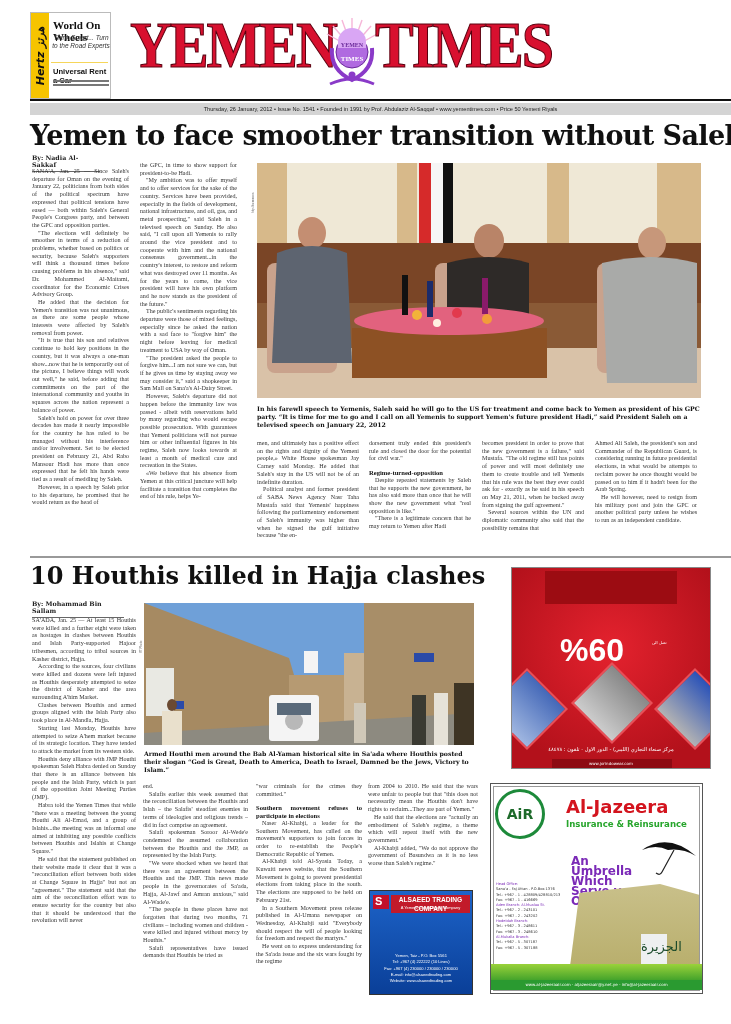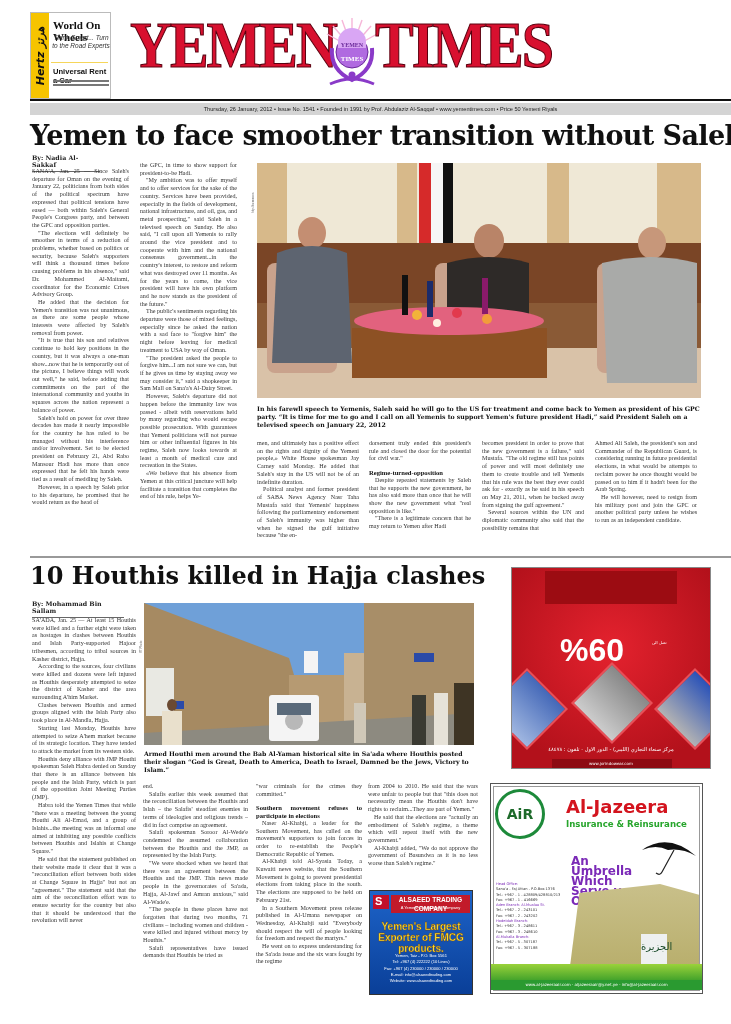--- a/index.html
+++ b/index.html
@@ -274,21 +274,20 @@
     <p>He said that the elections are "actually an embodiment of Saleh's regime, a theme which will repeat itself with the new government."</p>
     <p>Al-Khabji added, "We do not approve the government of Basundwa as it is no less worse than Saleh's regime."</p>
   </div>
 
 <div id="alsaeed" class="abs">
   <div class="logo">
       <span>S</span>
     </div>
   <div class="n1">ALSAEED TRADING COMPANY</div>
   <div class="n2">A Yemeni Closed Stock Company</div>
-  <div class="n3">Yemen's Largest Exporter of FMCG products.</div>
   <div class="n4">
     <div>Yemen, Taiz - P.O. Box 5561</div>
     <div>Tel: +967 (4) 222222 (10 Lines)</div>
     <div>Fax: +967 (4) 230000 / 230000 / 230000</div>
     <div>E-mail: info@alsaeedtrading.com</div>
     <div>Website: www.alsaeedtrading.com</div>
   </div>
 </div>
 
 <div id="jorindo" class="abs">
@@ -324,16 +323,16 @@
     <div>Tel.: +967 - 2 - 243101</div>
     <div>Fax: +967 - 2 - 243202</div>
     <div class="hd">Hodeidah Branch:</div>
     <div>Tel.: +967 - 3 - 248611</div>
     <div>Fax: +967 - 3 - 248610</div>
     <div class="hd">Al-Mukalla Branch:</div>
     <div>Tel.: +967 - 5 - 307187</div>
     <div>Fax: +967 - 5 - 307188</div>
   </div>
   <div class="building"></div>
-  <div class="abs" style="left:150px;top:150px;width:26px;height:41px;background:#eef0f0;font-size:10px;text-align:center;line-height:26px;color:#1a4a2a;font-family:'DejaVu Sans',sans-serif">الجزيرة</div>
+  <div class="abs" style="left:150px;top:150px;width:26px;height:41px;background:#eef0f0;font-size:13px;text-align:center;line-height:26px;color:#1a4a2a;font-family:'DejaVu Sans',sans-serif">الجزيرة</div>
   <div class="grass"></div>
   <div class="footer">www.al-jazeeraair.com  -  aljazeeraair@y.net.ye  -  info@al-jazeeraair.com</div>
 </div>
 
 </body></html>

